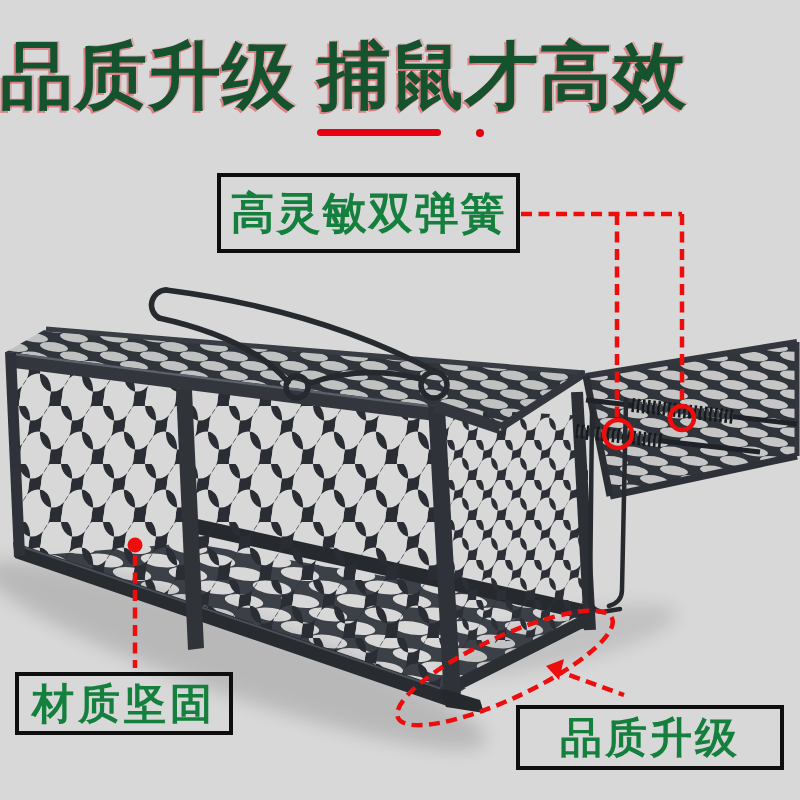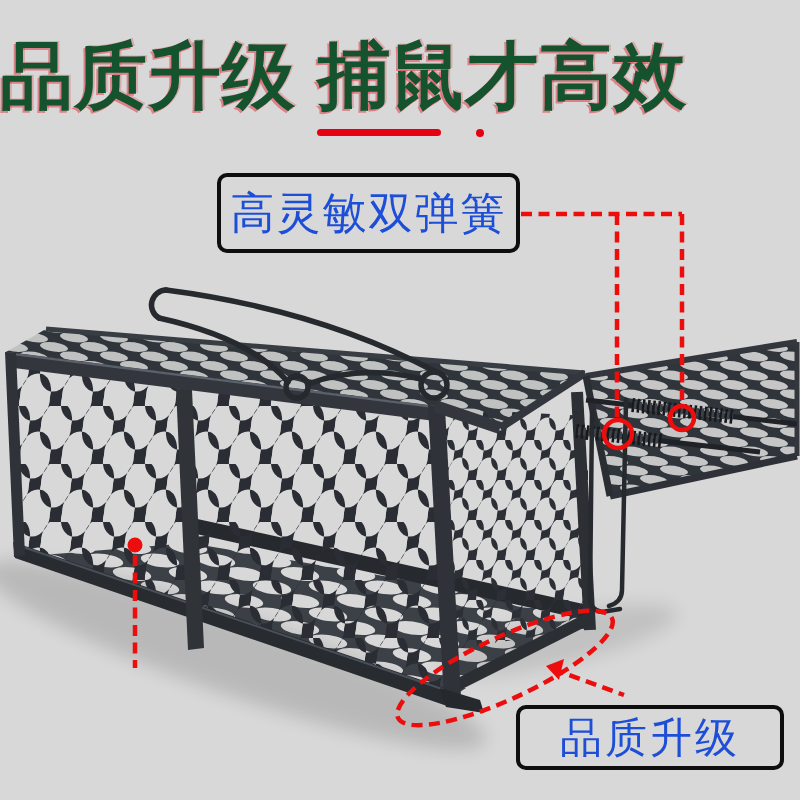--- a/index.html
+++ b/index.html
@@ -6,23 +6,23 @@
   body{width:800px;height:800px;overflow:hidden;background:#d8d8d8;
        font-family:"Liberation Sans","DejaVu Sans",sans-serif;}
   .stage{position:relative;width:800px;height:800px;background:#d8d8d8;}
   .title{position:absolute;left:0;top:28px;width:800px;text-align:left;
          font-size:73px;font-weight:900;color:#14532d;letter-spacing:1px;white-space:nowrap;
          text-shadow:-2px 2px 0 rgba(230,0,18,.40), 2px -1px 0 rgba(230,0,18,.22);}
   .underline-bar{position:absolute;left:317px;top:129px;width:124px;height:7px;
          border-radius:4px;background:#e60012;}
   .underline-dot{position:absolute;left:476px;top:129px;width:8px;height:8px;
          border-radius:50%;background:#e60012;}
-  .callout{position:absolute;border:4px solid #0e0e0e;color:#1d4ed8;background:transparent;
-         display:flex;align-items:center;justify-content:center;font-weight:normal;
-         white-space:nowrap;box-sizing:border-box;border-radius:10px;}
+  .callout{position:absolute;border:4px solid #0e0e0e;color:#15803d;background:transparent;
+         display:flex;align-items:center;justify-content:center;font-weight:bold;
+         white-space:nowrap;box-sizing:border-box;border-radius:0;}
   .callout.springs{left:217px;top:173px;width:303px;height:80px;font-size:44px;letter-spacing:2px;}
   .callout.material{left:15px;top:672px;width:218px;height:63px;font-size:42px;letter-spacing:4px;}
   .callout.opening{left:516px;top:705px;width:268px;height:65px;font-size:42px;letter-spacing:3px;}
   svg.art{position:absolute;left:0;top:0;}
   .red-dash{stroke:#ed0d0d;stroke-width:4.5;fill:none;stroke-dasharray:11 6.5;}
   .red-solid{stroke:#ed0d0d;fill:none;}
 </style>
 </head>
 <body>
 
@@ -145,14 +145,15 @@
       <path class="red-dash" d="M553 669 L624 695"></path>
       <polygon fill="#ed0d0d" points="546,666 564,659 559,680"></polygon>
     </g>
   </svg>
 
   <div class="title">品质升级 捕鼠才高效</div>
   <div class="underline-bar"></div>
   <div class="underline-dot"></div>
 
   <div class="callout springs">高灵敏双弹簧</div>
+  <div class="callout material">材质坚固</div>
   <div class="callout opening">品质升级</div>
 </div>
 
 </body></html>

